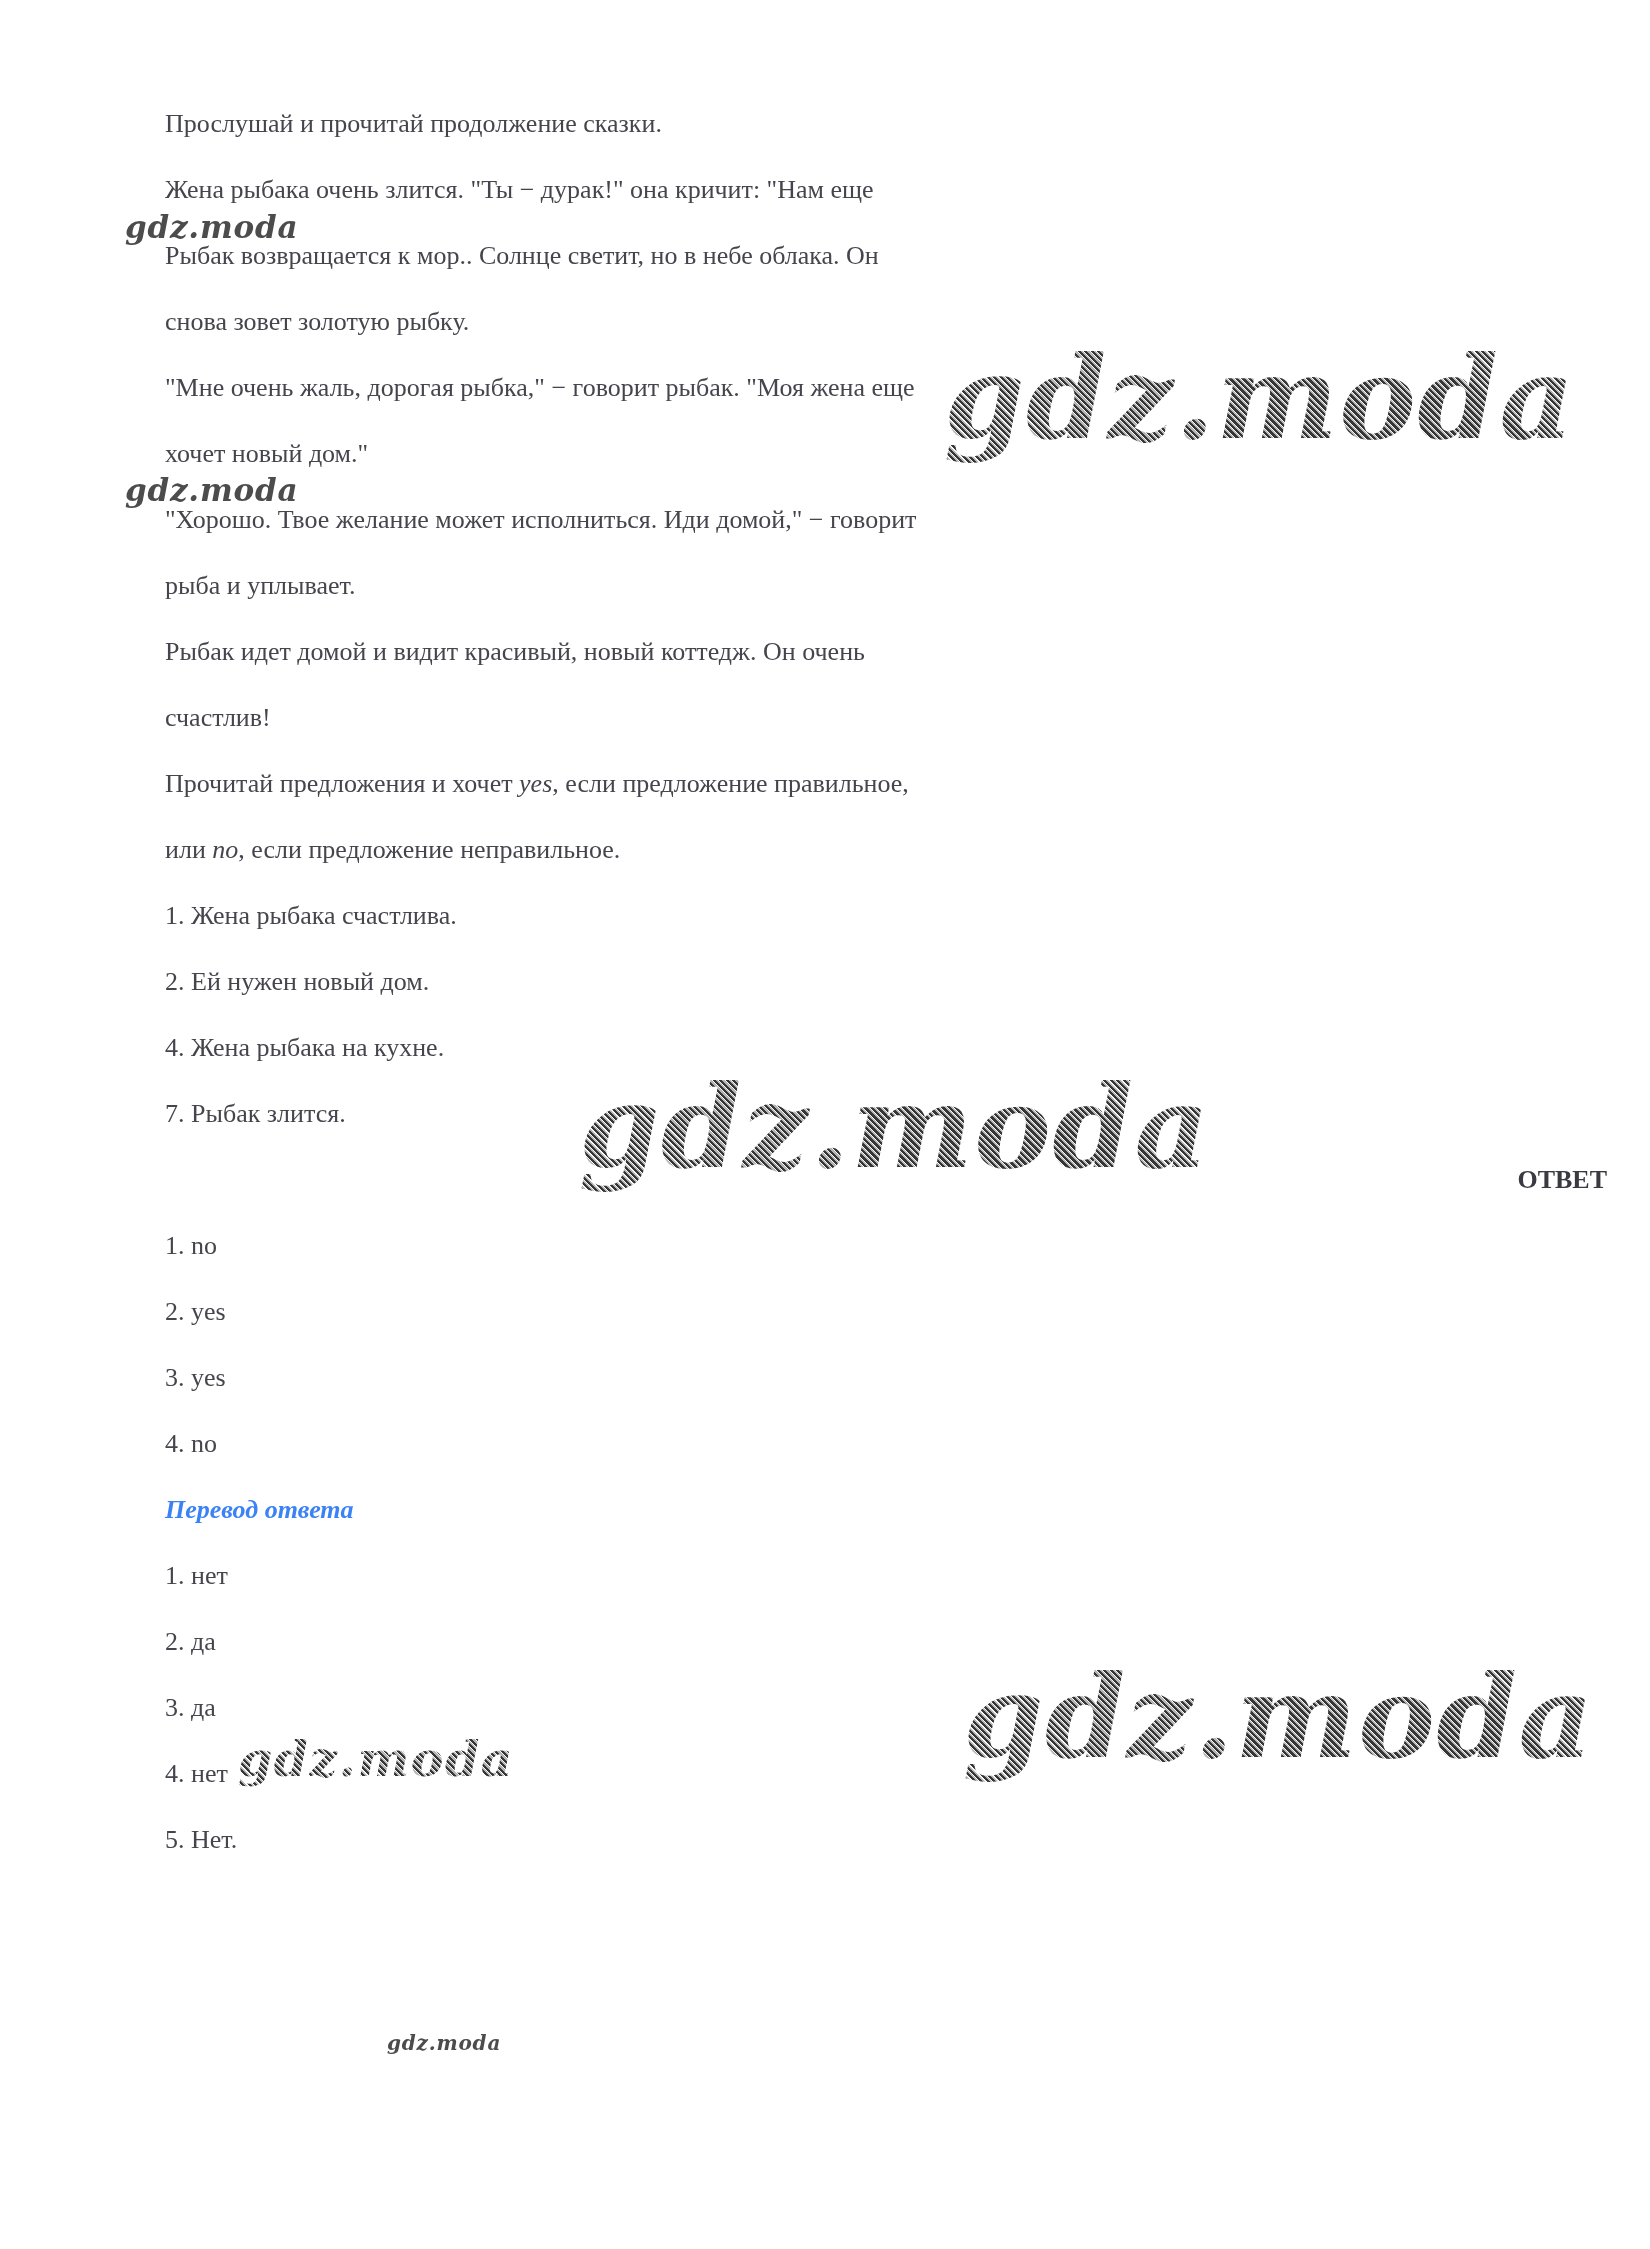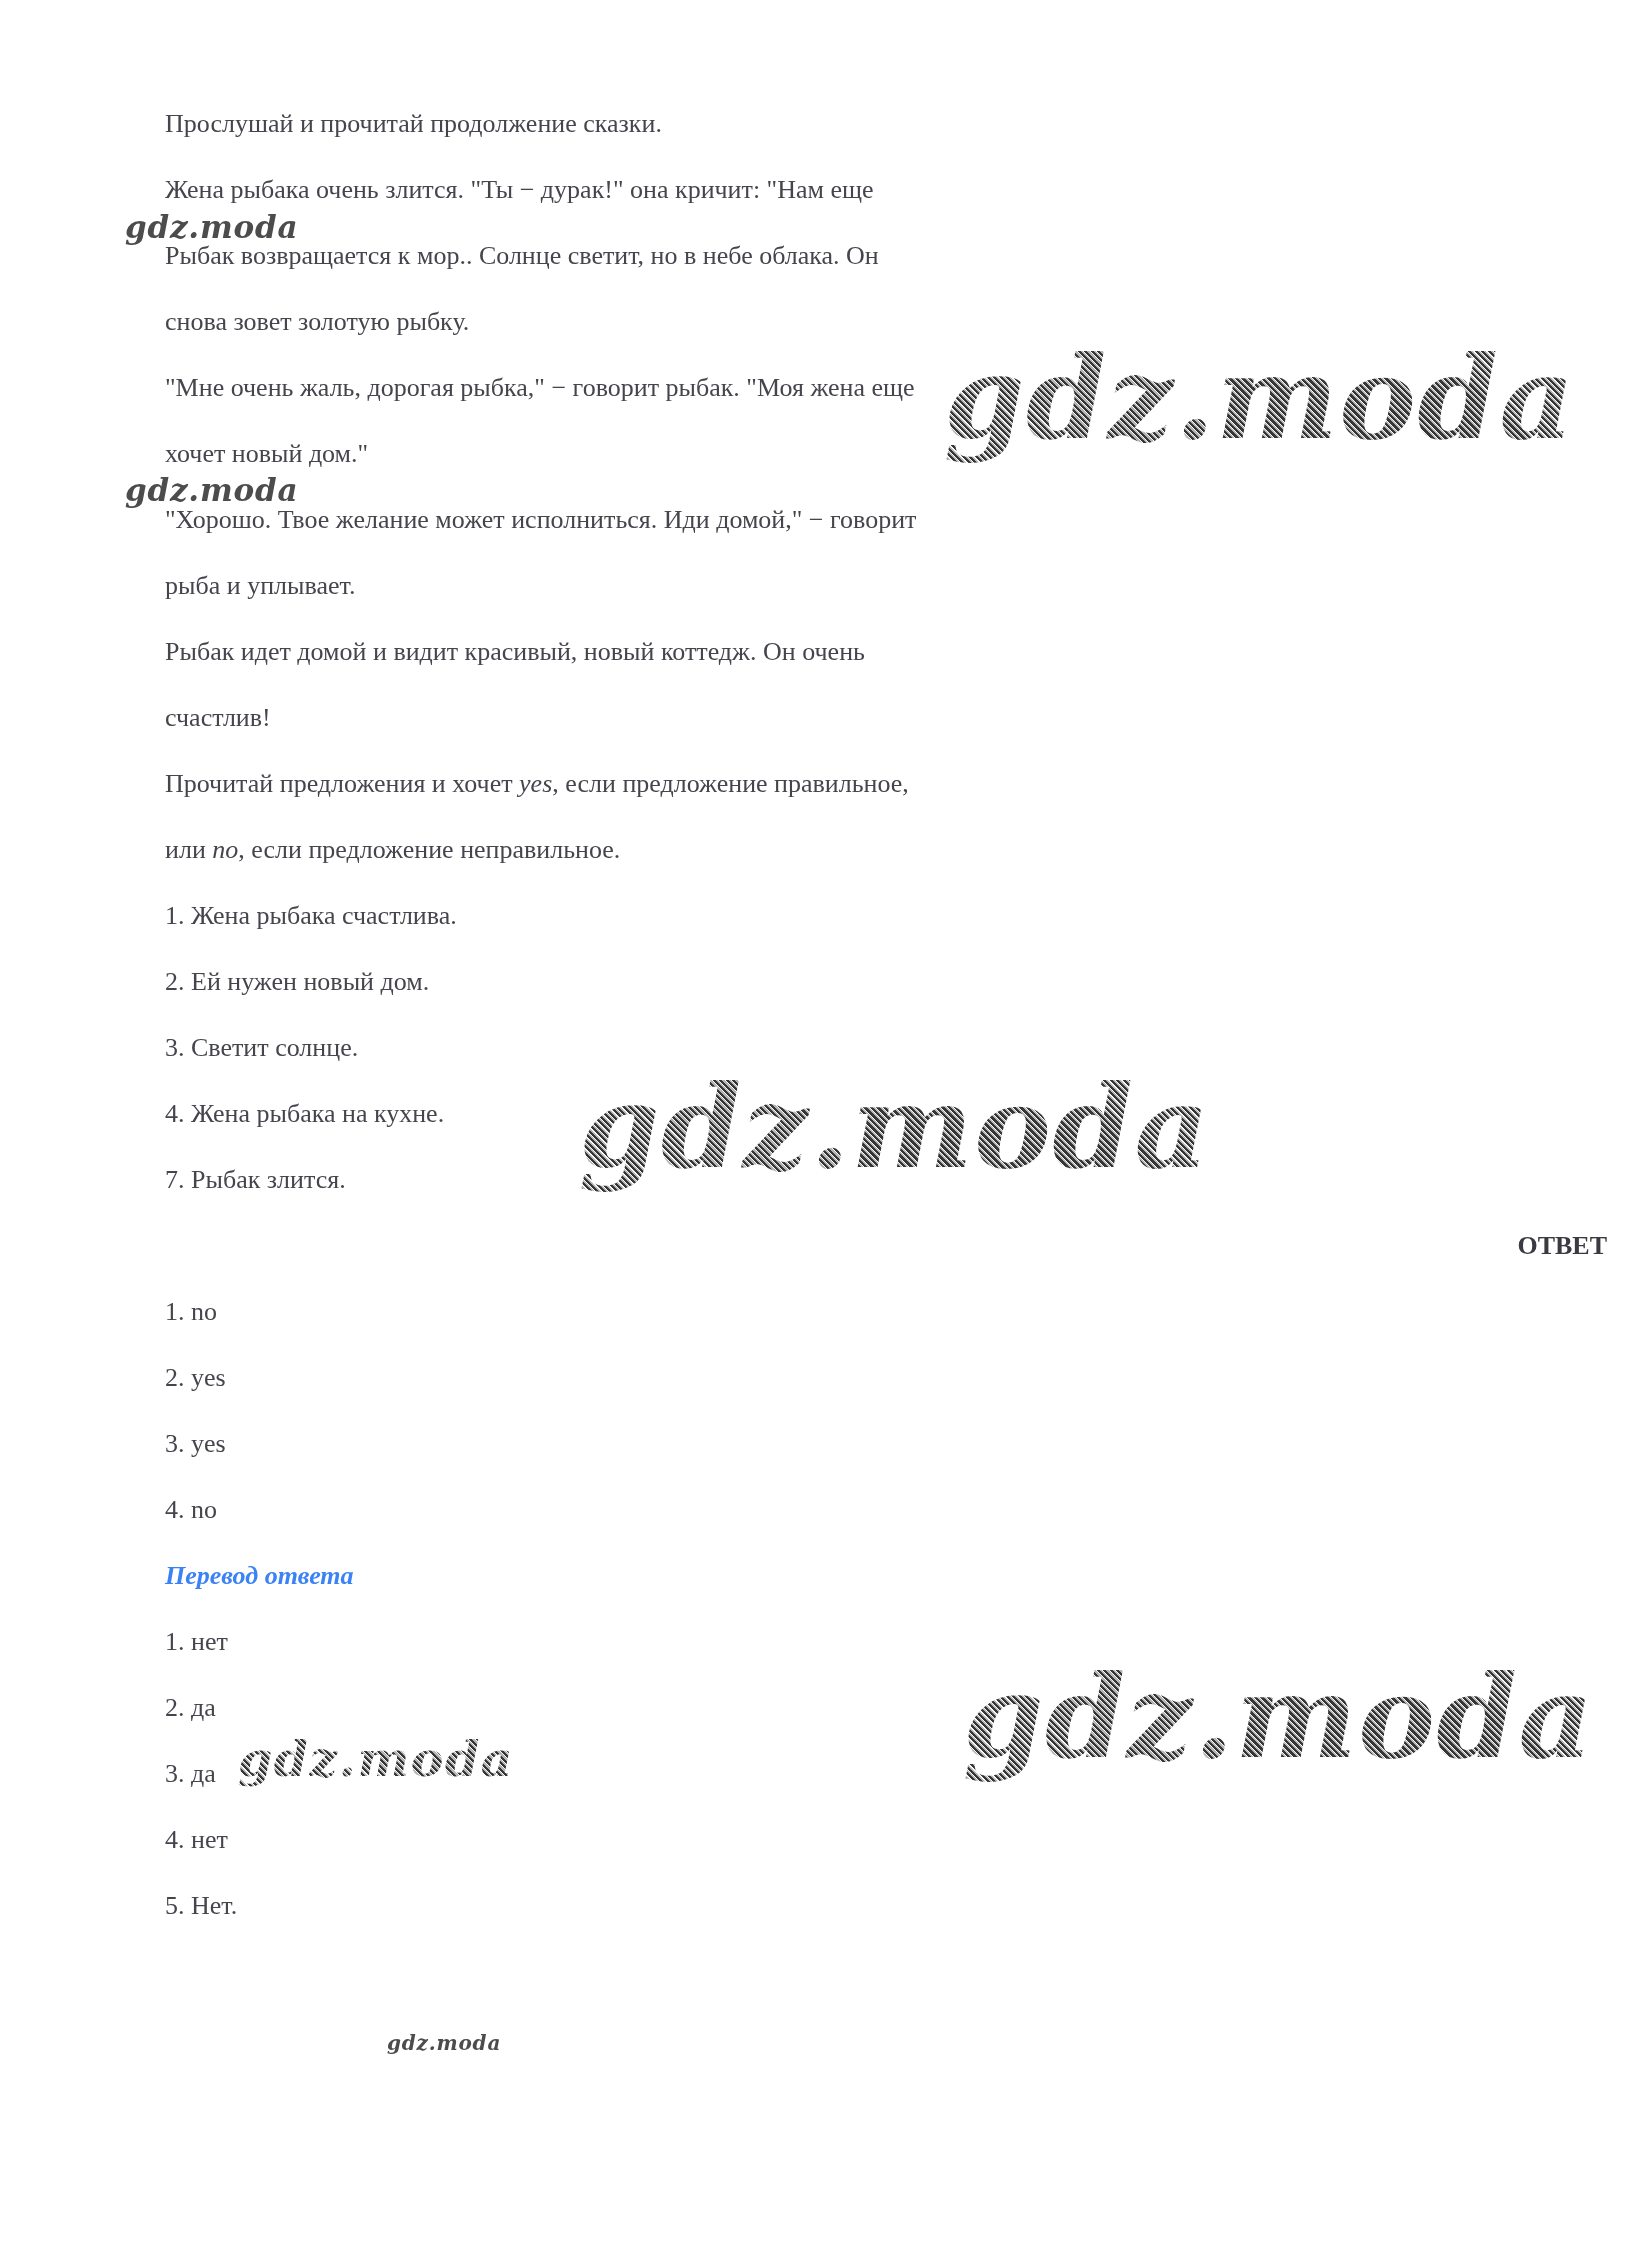--- a/index.html
+++ b/index.html
@@ -102,21 +102,20 @@
     <div class="line">"Хорошо. Твое желание может исполниться. Иди домой," − говорит</div>
     <div class="line">рыба и уплывает.</div>
     <div class="line">Рыбак идет домой и видит красивый, новый коттедж. Он очень</div>
     <div class="line">счастлив!</div>
 
     <div class="line"><span>Прочитай предложения и хочет </span><span class="it">yes</span><span>, если предложение правильное,</span></div>
     <div class="line"><span>или </span><span class="it">no</span><span>, если предложение неправильное.</span></div>
 
     <div class="line">1. Жена рыбака счастлива.</div>
     <div class="line">2. Ей нужен новый дом.</div>
-    <div class="line">3. Светит солнце.</div>
     <div class="line">4. Жена рыбака на кухне.</div>
     <div class="line">7. Рыбак злится.</div>
 
     <div class="line heading-bold">ОТВЕТ</div>
 
     <div class="line">1. no</div>
     <div class="line">2. yes</div>
     <div class="line">3. yes</div>
     <div class="line">4. no</div>
 

